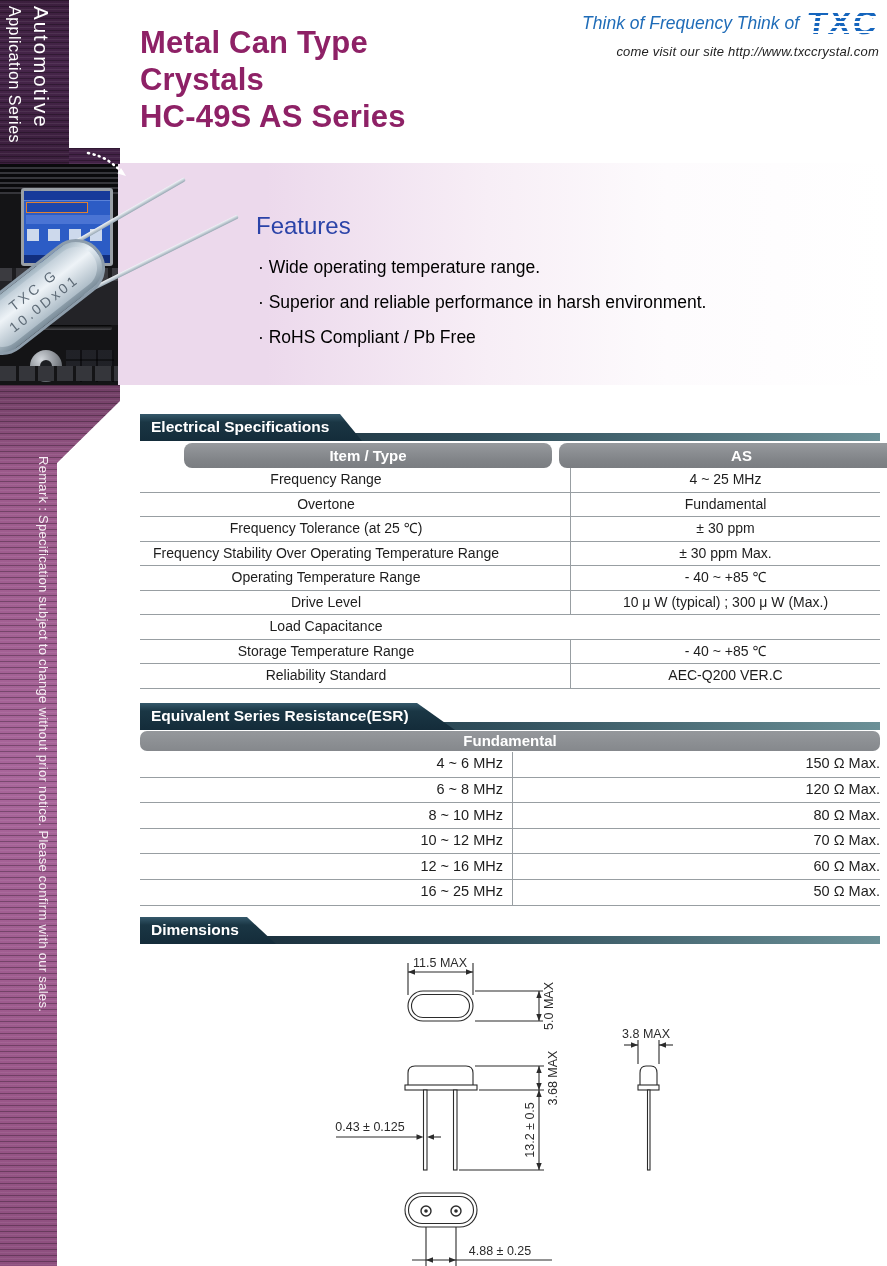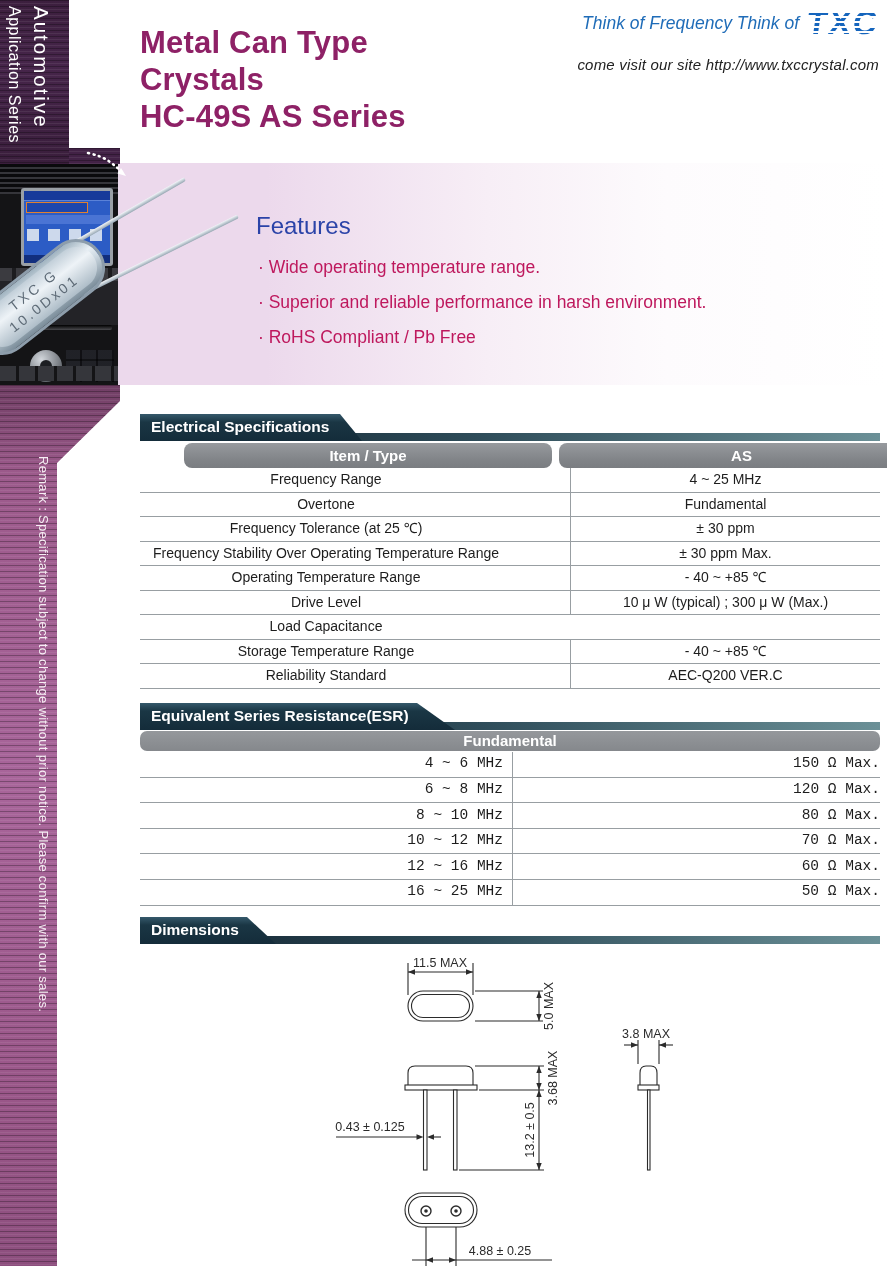--- a/index.html
+++ b/index.html
@@ -25,21 +25,21 @@
   
   .title{position:absolute;left:140px;top:24px;font-size:31px;font-weight:800;
     color:#8e2166;line-height:37px;letter-spacing:.2px;}
   .brand{position:absolute;right:8px;top:8px;text-align:right;}
   .brand-line1{display:flex;align-items:center;justify-content:flex-end;gap:8px;}
   .tagline{font-style:italic;color:#1f6cb8;font-size:17.5px;font-weight:500;}
   .txc-logo{font-weight:800;font-size:33px;line-height:30px;letter-spacing:2px;
     transform:skewX(-8deg);color:transparent;
     background:repeating-linear-gradient(180deg,#1565bd 0 3px,rgba(255,255,255,0) 3px 5px);
     -webkit-background-clip:text;background-clip:text;}
-  .visit{font-style:italic;font-size:15px;color:#222;margin-top:18px;letter-spacing:.2px;}
+  .visit{font-style:italic;font-size:13px;color:#222;margin-top:6px;letter-spacing:.2px;}
 
   
   .band{position:absolute;left:0;top:163px;width:887px;height:222px;
     background:linear-gradient(90deg,#ecd9ec 0,#ecd9ec 30%,#f7eef6 55%,#fdfbfd 75%,#fff 100%);}
   .photo{position:absolute;left:0;top:164px;width:118px;height:221px;background:#141416;
     overflow:hidden;z-index:1;}
   .vents{position:absolute;left:0;top:0;width:100%;height:30px;
     background:repeating-linear-gradient(180deg,#0a0a0c 0 3px,#35353a 3px 5px);}
   .screen{position:absolute;left:21px;top:24px;width:92px;height:78px;background:#9aa0a6;
     border-radius:3px;padding:3px;box-sizing:border-box;}
@@ -79,21 +79,21 @@
   .can-face{position:absolute;inset:5px;border-radius:22px;
     background:linear-gradient(180deg,#c2cfd9,#eef3f7 40%,#aebdc8);
     display:flex;flex-direction:column;align-items:center;justify-content:center;
     color:#5d6a76;font-size:14px;letter-spacing:3px;line-height:17px;}
   .dotted-arrow{position:absolute;left:86px;top:149px;z-index:4;}
 
   
   .features{position:absolute;left:256px;top:212px;z-index:2;}
   .features h2{margin:0;font-size:24px;font-weight:500;color:#2b43a8;}
   .features ul{list-style:none;margin:10px 0 0 2px;padding:0;}
-  .features li{font-size:17.5px;line-height:35px;color:#be185d;}
+  .features li{font-size:17.5px;line-height:35px;color:#000000;}
 
   
   .banner{position:absolute;left:140px;width:740px;height:27px;}
   .banner-bar{position:absolute;left:6px;right:0;bottom:0;height:8px;
     background:linear-gradient(90deg,#12232f,#2e4c59 45%,#6b9097);}
   .banner-label{position:absolute;inset:0;color:#fff;font-weight:700;font-size:15.5px;
     line-height:26px;padding-left:11px;box-sizing:border-box;
     background:linear-gradient(180deg,#35596b,#1a3644 30%,#142c3a);}
   .clip-elec{clip-path:polygon(0 0,200px 0,222px 100%,0 100%);}
   .clip-esr {clip-path:polygon(0 0,277px 0,315px 100%,0 100%);}
@@ -108,21 +108,21 @@
   .trow{display:grid;grid-template-columns:372px 1fr;border-bottom:1px solid #989ea2;
     align-items:center;font-size:14px;color:#1d1d1d;}
   .trow>div{line-height:1.1;}
   .trow .c2{border-left:1px solid #989ea2;align-self:stretch;display:flex;align-items:center;}
   .elec .trow{height:23.5px;gap:36px;}
   .elec .c1{text-align:center;}
   .elec .c2{justify-content:center;text-align:center;margin-left:22px;}
   .fund-bar{position:absolute;left:140px;top:731px;width:740px;height:20px;border-radius:7px;
     background:linear-gradient(180deg,#95989c,#85888c);color:#fff;font-weight:700;
     font-size:15px;line-height:20px;text-align:center;}
-  .esrb .trow{height:24.6px;font-size:14.5px;font-family:Liberation Mono, monospace;}
+  .esrb .trow{height:24.6px;font-size:14.5px;}
   .esrb .c1{text-align:right;padding-right:9px;}
   .esrb .c2{justify-content:flex-end;padding-left:12px;}
 
   
   .drawing{position:absolute;left:140px;top:950px;}
   .drawing text{font-family:"Liberation Sans",sans-serif;font-size:12.5px;fill:#2b2b2b;}
   .units{position:absolute;right:7px;top:1243px;font-size:14.5px;color:#222;margin-top:31px;}
 </style>
 </head>
 <body>

